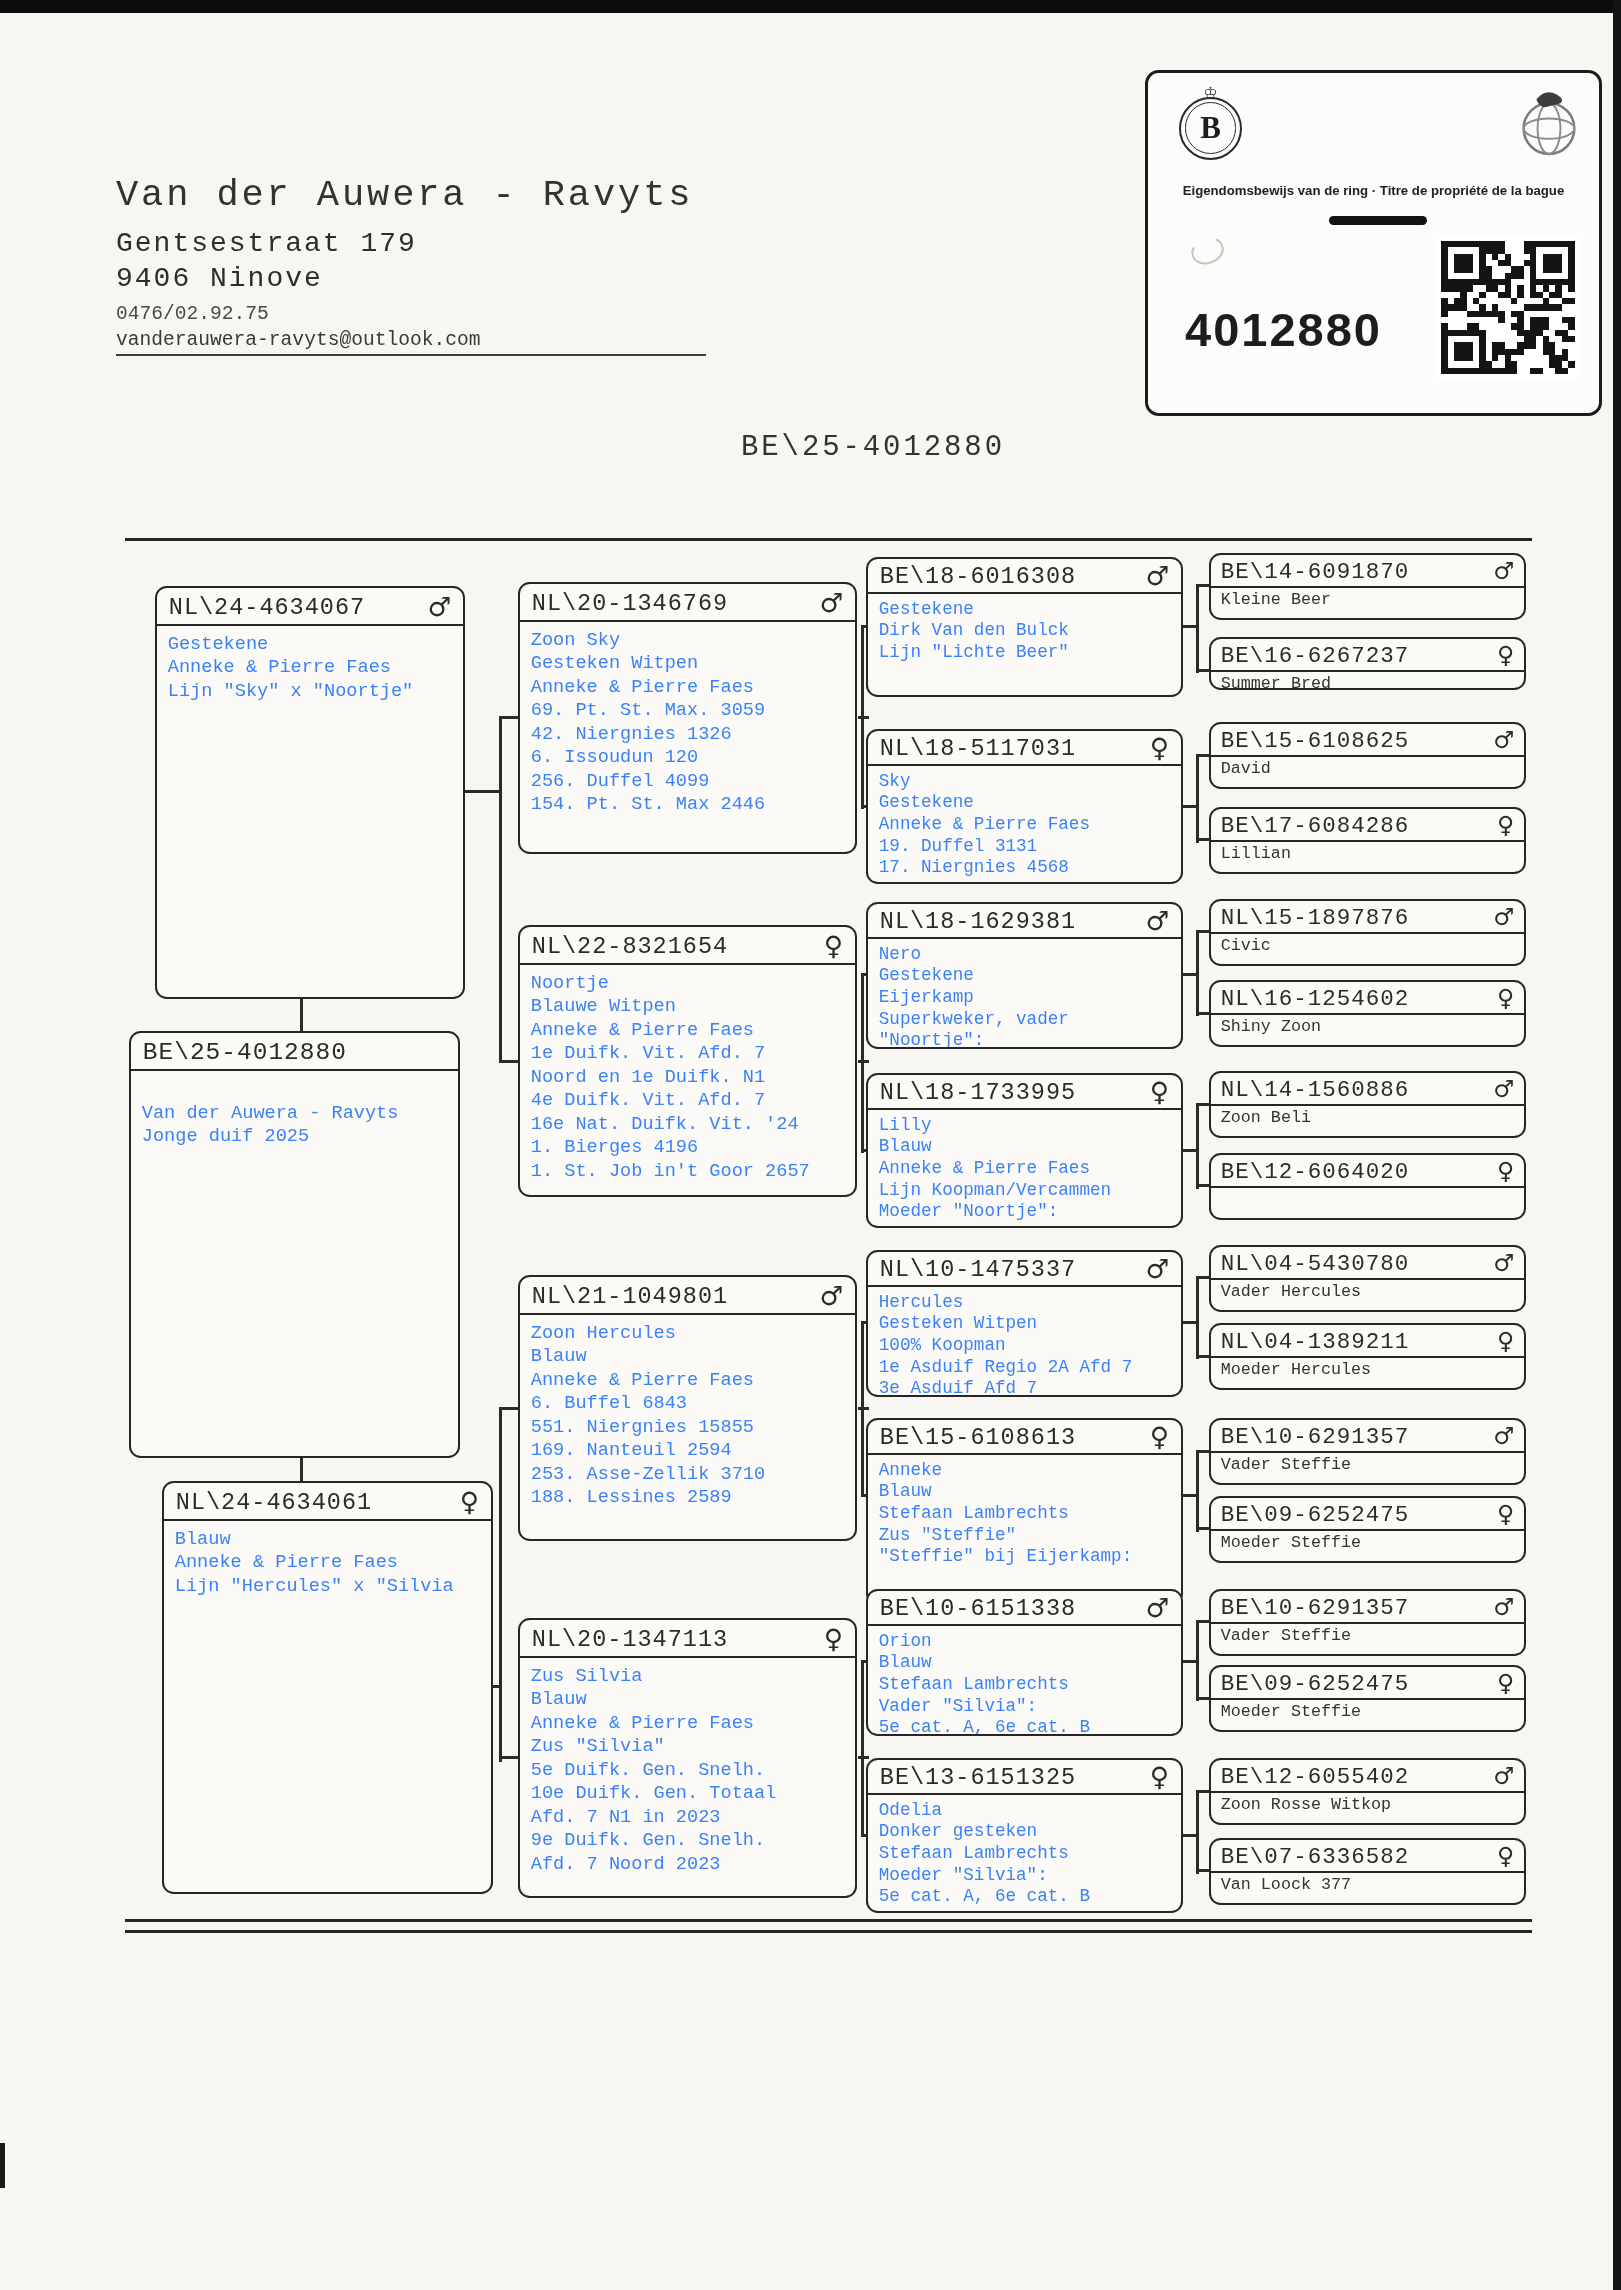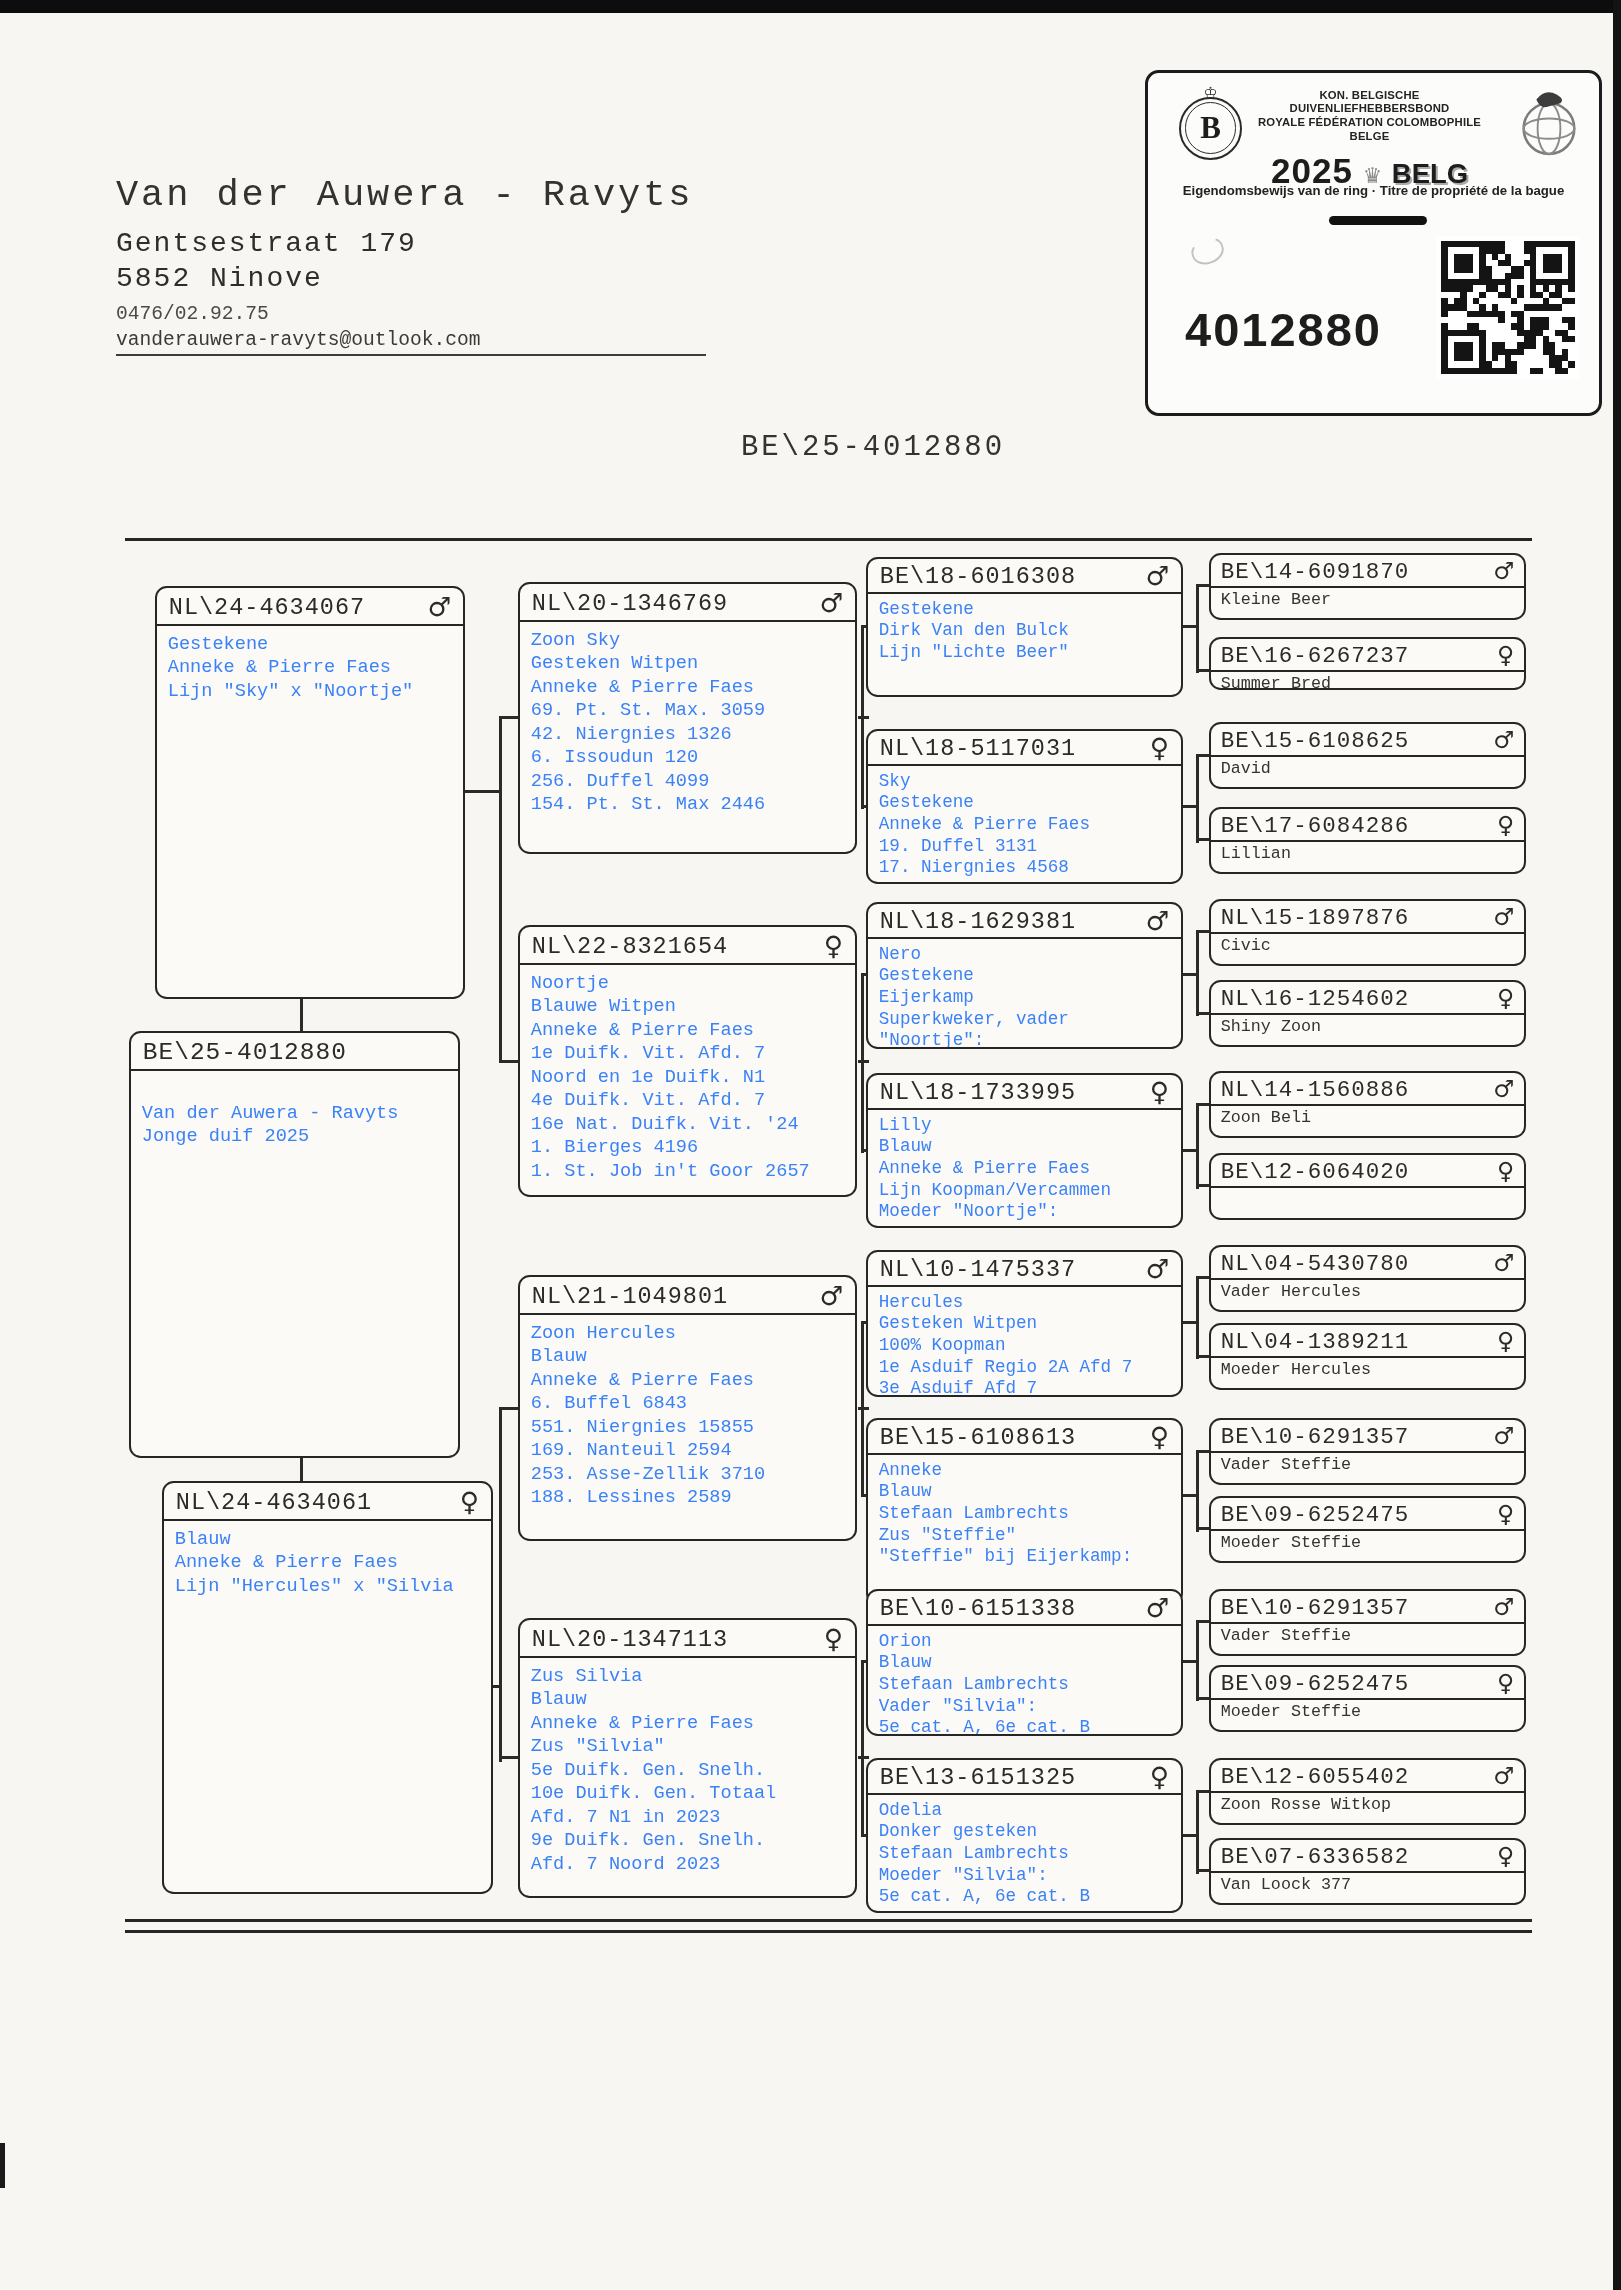--- a/index.html
+++ b/index.html
@@ -82,40 +82,31 @@
 <body>
 
 <div class="page">
   <div class="scan-top"></div>
   <div class="scan-right"></div>
   <div class="scan-mark"></div>
 
   <div class="owner">
     <div class="owner-name">Van der Auwera - Ravyts</div>
     <div class="owner-street">Gentsestraat 179</div>
-    <div class="owner-city">5852 Ninove</div>
+    <div class="owner-city">9406 Ninove</div>
     <div class="owner-phone">0476/02.92.75</div>
     <div class="owner-email">vanderauwera-ravyts@outlook.com</div>
     <div class="owner-rule"></div>
   </div>
 
   <div class="sticker">
     <div class="fed-logo">
       <div class="fed-crown">♔</div>
       <div class="fed-logo-inner">
         <span class="fed-b">B</span>
-      </div>
-    </div>
-    <div class="fed-text">
-      <div class="fed-line">KON. BELGISCHE DUIVENLIEFHEBBERSBOND</div>
-      <div class="fed-line">ROYALE FÉDÉRATION COLOMBOPHILE BELGE</div>
-      <div class="year-row">
-        <span class="year">2025</span>
-        <span class="crown2">♛</span>
-        <span class="country">BELG</span>
       </div>
     </div>
     <svg class="globe" viewBox="0 0 60 60">
       <circle cx="30" cy="36" r="20" fill="none" stroke="#7c7c7c" stroke-width="2"></circle>
       <ellipse cx="30" cy="36" rx="9" ry="20" fill="none" stroke="#8b8b8b" stroke-width="1.5"></ellipse>
       <ellipse cx="30" cy="36" rx="20" ry="8" fill="none" stroke="#8b8b8b" stroke-width="1.5"></ellipse>
       <path d="M20 13 q7 -9 16 -4 q7 4 3 7 l-11 3 q-5 1 -8 -6 z" fill="#3c3c3c"></path>
     </svg>
     <div class="ownership-line">Eigendomsbewijs van de ring · Titre de propriété de la bague</div>
     <div class="ring-hole"></div>

